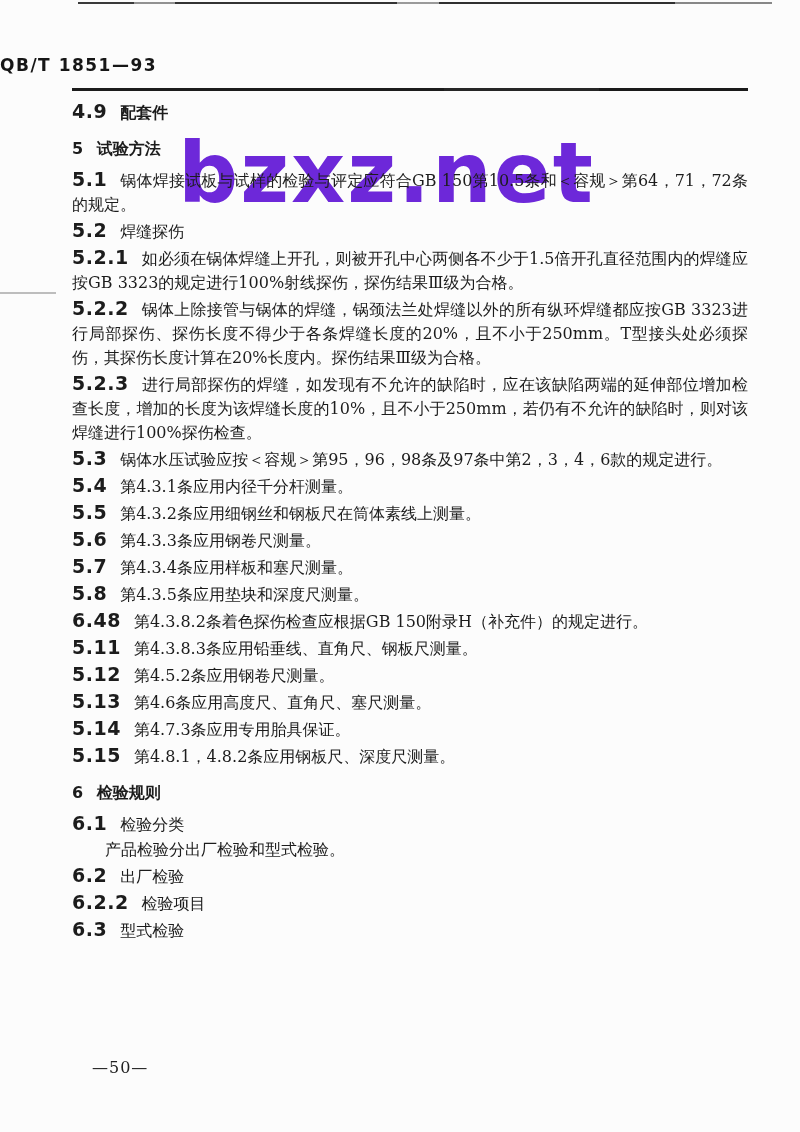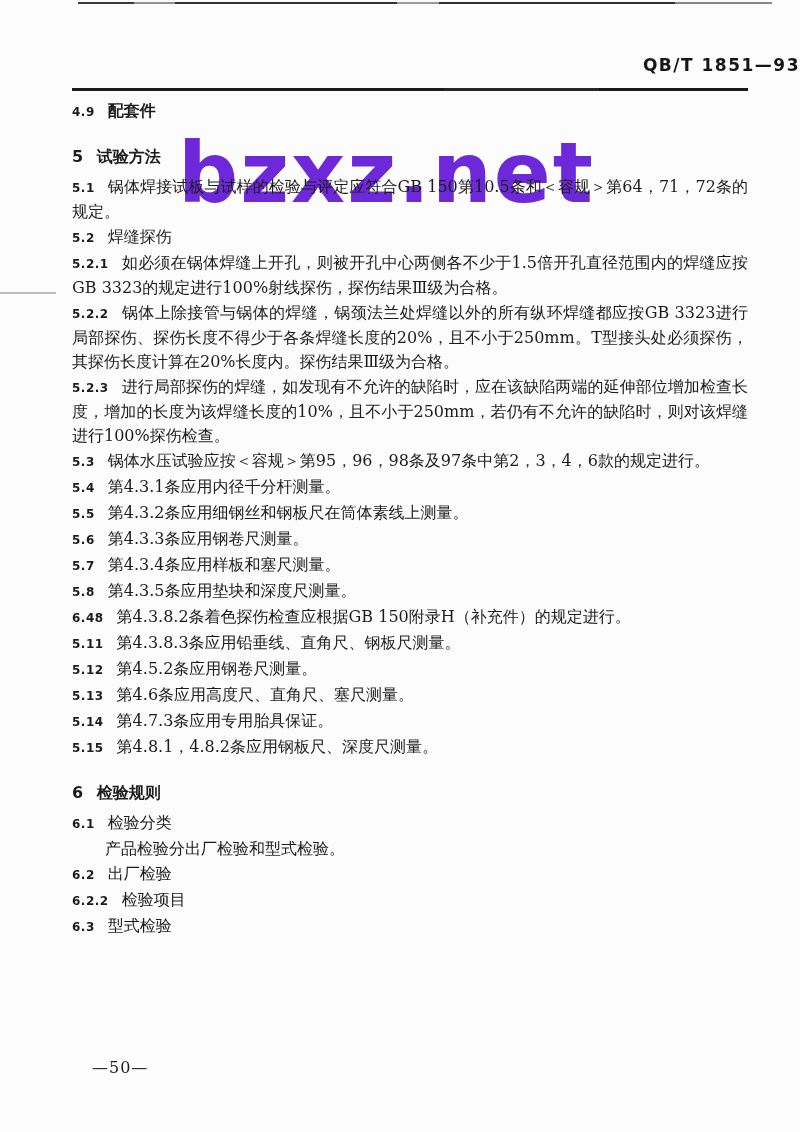--- a/index.html
+++ b/index.html
@@ -20,21 +20,21 @@
       rgba(58,58,58,.6) 86% 100%);
     z-index:3;
   }
   .left-margin-artifact {
     position:absolute; top:292px; left:0; width:56px; height:2px;
     background:#bdbdbd; z-index:3;
   }
   
   .page-header {
     position:absolute; top:55px; left:0; width:100%;
-    text-align:right; z-index:2;
+    text-align:left; z-index:2;
   }
   .standard-number {
     font-family:"DejaVu Sans","Liberation Sans",sans-serif;
     font-weight:bold; font-size:17px; letter-spacing:1.5px; color:#161616;
   }
   .header-rule {
     position:absolute; top:88px; left:72px; width:676px; height:3px;
     background:linear-gradient(90deg,#1c1c1c 0 55%, #262626 55% 78%, #1a1a1a 78% 100%);
     z-index:2;
   }
@@ -47,24 +47,24 @@
   }
   
   .document-body {
     position:absolute; top:99px; left:72px; width:676px;
     font-size:16px; line-height:24px; text-align:justify;
     z-index:2;
   }
   .block { margin:0 0 1px 0; }
   .num {
     font-family:"DejaVu Sans","Liberation Sans",sans-serif;
-    font-weight:bold; font-size:12px; margin-right:13px;
+    font-weight:bold; font-size:19px; margin-right:13px;
     letter-spacing:0.5px;
   }
-  .section-heading { margin-top:21px; margin-bottom:6px; }
+  .section-heading { margin-top:12px; margin-bottom:6px; }
   .section-heading .num { font-size:16px; }
   .section-heading .txt,
   .clause-heading .txt {
     font-family:"DejaVu Sans","Liberation Sans",sans-serif;
     font-weight:bold; font-size:16px;
   }
   .paragraph .txt { display:block; text-indent:33px; }
   
   .page-footer {
     position:absolute; top:1058px; left:92px; z-index:2;

